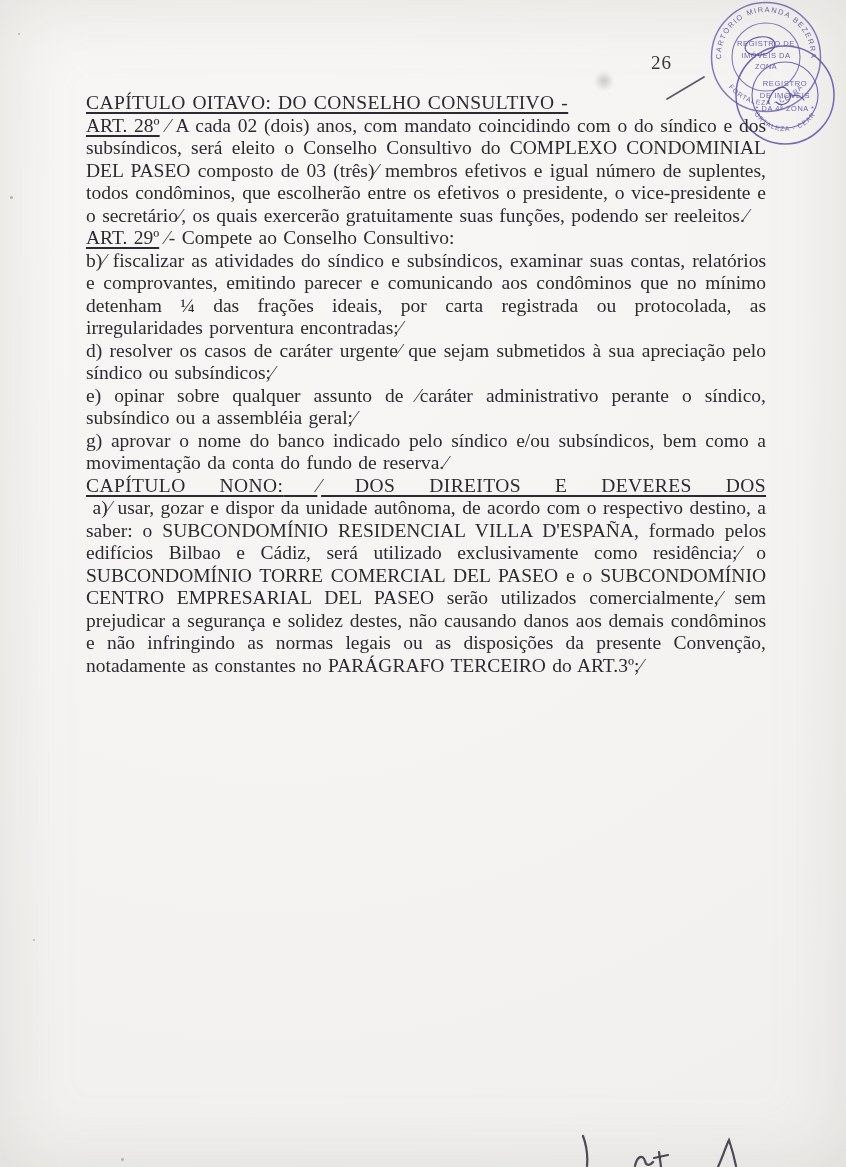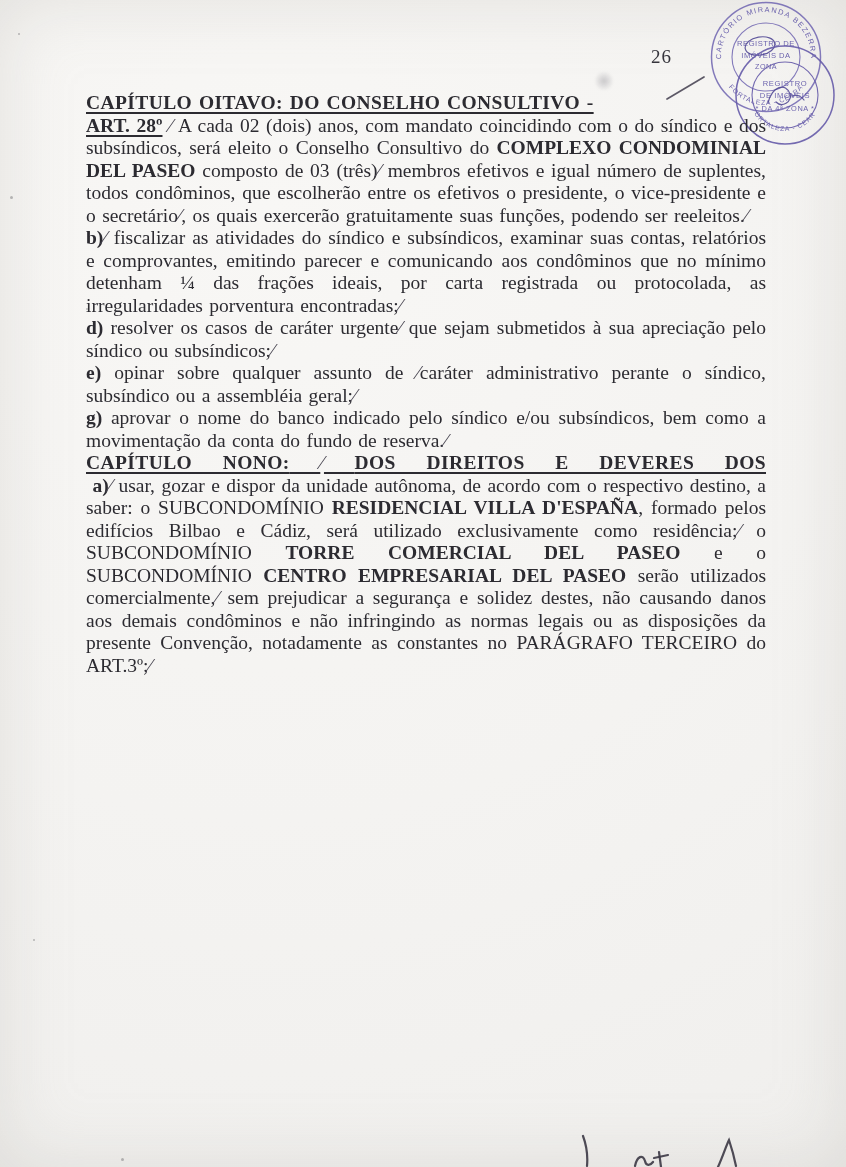--- a/index.html
+++ b/index.html
@@ -6,26 +6,26 @@
   .page{
     position:relative;width:846px;height:1167px;overflow:hidden;
     background:radial-gradient(130% 95% at 32% 18%, #f8f7f5 0%, #f4f3f1 55%, #f0efed 100%);
     box-shadow:inset 0 0 70px rgba(175,172,165,.28);
     font-family:"Liberation Serif", serif;color:#2c2b31;
   }
   .content{position:absolute;left:86px;top:92px;width:680px;}
   .content p{margin:0;text-align:justify;font-size:19.5px;line-height:22.5px;word-spacing:1.5px;}
   p.heading{letter-spacing:.4px;}
   .jlast{text-align:justify;text-align-last:justify;}
-  .b{font-weight:700;}
+  .b{font-weight:400;}
   .u{text-decoration:underline;text-decoration-thickness:1.6px;text-underline-offset:3px;}
   .hw{color:#45424e;font-style:italic;font-weight:400;}
   .mb30{margin-bottom:30px;} .mb26{margin-bottom:26px;}
   .mb37{margin-bottom:37px;} .mb25{margin-bottom:25px;}
-  .page-number{position:absolute;left:651px;top:46px;font-size:19px;color:#36353c;letter-spacing:1px;}
+  .page-number{position:absolute;left:651px;top:52px;font-size:19px;color:#36353c;letter-spacing:1px;}
   .stamps{position:absolute;left:640px;top:0;}
   .stamps text{font-family:"Liberation Sans", sans-serif;}
   .ringA{stroke:#6f64b0;fill:none;opacity:.85;}
   .ringB{stroke:#655aa8;fill:none;opacity:.9;}
   .stxt{fill:#5d53a6;opacity:.9;}
   .pen{stroke:#4a4190;fill:none;opacity:.85;stroke-linecap:round;}
   .penslash{stroke:#4b4757;fill:none;opacity:.9;stroke-linecap:round;}
   .hw-svg{position:absolute;left:555px;top:1128px;}
   .hw-svg path{stroke:#3c3945;fill:none;stroke-width:2.2;stroke-linecap:round;opacity:.9;}
   .smudge{position:absolute;left:595px;top:70px;width:18px;height:22px;border-radius:50%;
@@ -82,20 +82,21 @@
   <div class="speck" style="left:10px;top:196px;width:3px;height:3px;"></div>
   <div class="speck" style="left:86px;top:308px;width:2px;height:2px;"></div>
   <div class="speck" style="left:33px;top:939px;width:2px;height:2px;"></div>
   <div class="speck" style="left:121px;top:1158px;width:3px;height:3px;"></div>
 
   <main class="content">
     <p class="heading mb30"><span class="b u">CAPÍTULO OITAVO: DO CONSELHO CONSULTIVO -</span></p>
 
     <p class="mb26"><span class="b u">ART. 28º</span><span> </span><span class="hw">⁄</span><span> A cada 02 (dois) anos, com mandato coincidindo com o do síndico e dos subsíndicos, será eleito o Conselho Consultivo do </span><span class="b">COMPLEXO CONDOMINIAL DEL PASEO</span><span> composto de 03 (três)</span><span class="hw">⁄</span><span> membros efetivos e igual número de suplentes, todos condôminos, que escolherão entre os efetivos o presidente, o vice-presidente e o secretário</span><span class="hw">⁄</span><span>, os quais exercerão gratuitamente suas funções, podendo ser reeleitos.</span><span class="hw">⁄</span></p>
 
+    <p><span class="b u">ART. 29º</span><span> </span><span class="hw">⁄</span><span class="b">- </span><span class="b">Compete ao Conselho Consultivo:</span></p>
     <p><span class="b">b)</span><span class="hw">⁄</span><span> fiscalizar as atividades do síndico e subsíndicos, examinar suas contas, relatórios e comprovantes, emitindo parecer e comunicando aos condôminos que no mínimo detenham ¼ das frações ideais, por carta registrada ou protocolada, as irregularidades porventura encontradas;</span><span class="hw">⁄</span></p>
     <p><span class="b">d)</span><span> resolver os casos de caráter urgente</span><span class="hw">⁄</span><span> que sejam submetidos à sua apreciação pelo síndico ou subsíndicos;</span><span class="hw">⁄</span></p>
     <p><span class="b">e)</span><span> opinar sobre qualquer assunto de </span><span class="hw">⁄</span><span>caráter administrativo perante o síndico, subsíndico ou a assembléia geral;</span><span class="hw">⁄</span></p>
     <p class="mb37"><span class="b">g)</span><span> aprovar o nome do banco indicado pelo síndico e/ou subsíndicos, bem como a movimentação da conta do fundo de reserva.</span><span class="hw">⁄</span></p>
 
     <p class="heading jlast"><span class="b u">CAPÍTULO NONO:</span><span class="u"> </span><span class="hw">⁄</span><span class="u"> </span><span class="b u">DOS DIREITOS E DEVERES DOS</span></p>
 
     <p><span class="b">&nbsp;a)</span><span class="hw">⁄</span><span> usar, gozar e dispor da unidade autônoma, de acordo com o respectivo destino, a saber: o SUBCONDOMÍNIO </span><span class="b">RESIDENCIAL VILLA D'ESPAÑA</span><span>, formado pelos edifícios Bilbao e Cádiz, será utilizado exclusivamente como residência;</span><span class="hw">⁄</span><span> o SUBCONDOMÍNIO </span><span class="b">TORRE COMERCIAL DEL PASEO</span><span> e o SUBCONDOMÍNIO </span><span class="b">CENTRO EMPRESARIAL DEL PASEO</span><span> serão utilizados comercialmente,</span><span class="hw">⁄</span><span> sem prejudicar a segurança e solidez destes, não causando danos aos demais condôminos e não infringindo as normas legais ou as disposições da presente Convenção, notadamente as constantes no PARÁGRAFO TERCEIRO do ART.3º;</span><span class="hw">⁄</span></p>
   </main>
 

